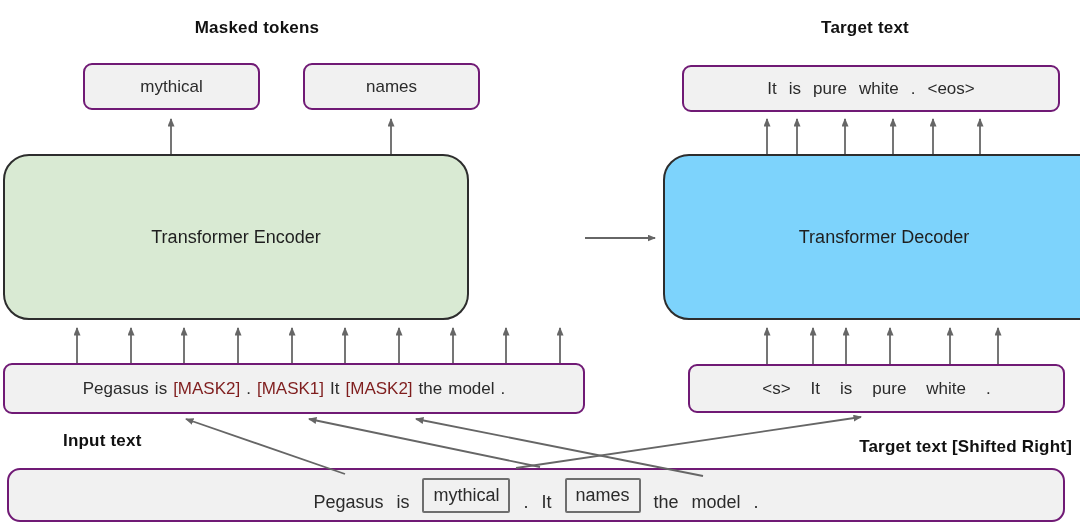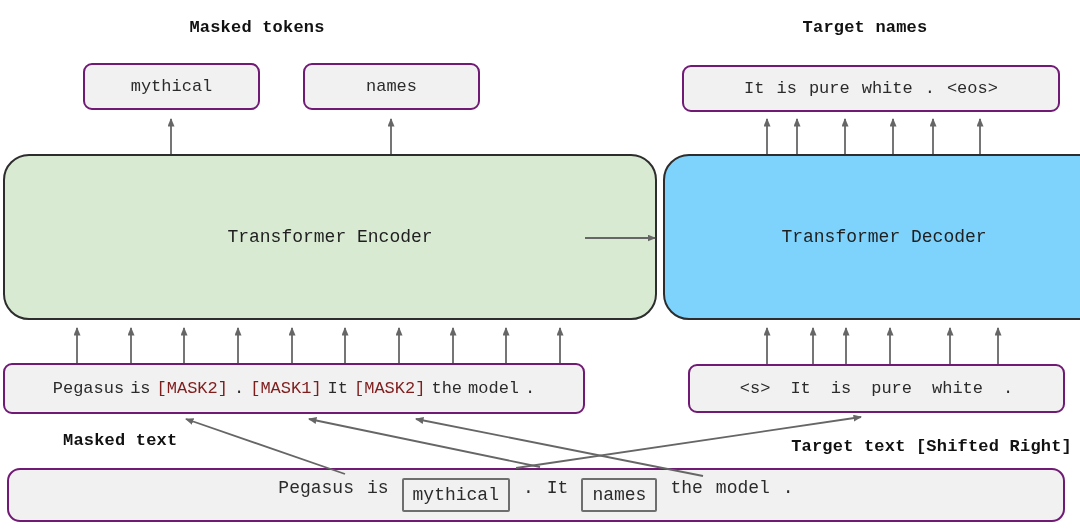--- a/index.html
+++ b/index.html
@@ -1,31 +1,31 @@
 <!DOCTYPE html>
 <html><head>
 <meta charset="utf-8">
 <style>
   html,body { margin:0; padding:0; background:#ffffff; }
   .canvas {
     position:relative; width:1080px; height:530px; background:#ffffff;
-    font-family:Liberation Mono, monospace; color:#1f1f1f; overflow:hidden;
+    font-family:Liberation Sans, sans-serif; color:#1f1f1f; overflow:hidden;
   }
   .lbl { position:absolute; font-weight:bold; font-size:17px; color:#111; letter-spacing:.2px; }
   .box {
     position:absolute; background:#f1f1f1; border:2px solid #701a75; border-radius:9px;
     display:flex; align-items:center; justify-content:center; box-sizing:border-box;
     font-size:17px; color:#2b2b2b;
   }
   .bigbox {
     position:absolute; border:2.5px solid #2d2d2d; border-radius:26px;
     display:flex; align-items:center; justify-content:center; box-sizing:border-box;
     font-size:18px; color:#1f1f1f;
   }
-  .tokrow { display:flex; align-items:flex-start; justify-content:center; white-space:pre; }
+  .tokrow { display:flex; align-items:flex-end; justify-content:center; white-space:pre; }
   .g6  { gap:6px; }
   .g12 { gap:12px; }
   .g20 { gap:20px; }
   .g13 { gap:13px; font-size:18px; }
   .tok { white-space:pre; }
   .tok.mask { color:#7f1d1d; }
   .tok.boxed { border:2px solid #6e6e6e; padding:5px 9px; border-radius:2px; background:transparent; }
   .tok.bracket { position:relative; padding:0 9px 6px 9px; border-bottom:2px solid #5f5f5f; word-spacing:6px; }
   .tok.bracket::before, .tok.bracket::after {
     content:""; position:absolute; bottom:0; width:2px; height:13px; background:#5f5f5f;
@@ -33,49 +33,49 @@
   .tok.bracket::before { left:0; }
   .tok.bracket::after  { right:0; }
   .arrows { position:absolute; left:0; top:0; width:1080px; height:530px; z-index:6; pointer-events:none; }
 </style>
 </head>
 <body>
 
 <div class="canvas">
 
   <div class="lbl" style="left:152px; top:18px; width:210px; text-align:center;">Masked tokens</div>
-  <div class="lbl" style="left:760px; top:18px; width:210px; text-align:center;">Target names</div>
+  <div class="lbl" style="left:760px; top:18px; width:210px; text-align:center;">Target text</div>
 
   <div class="box" style="left:83px; top:63px; width:177px; height:47px;">
     <span class="tok">mythical</span>
   </div>
   <div class="box" style="left:303px; top:63px; width:177px; height:47px;">
     <span class="tok">names</span>
   </div>
 
   <div class="box" style="left:682px; top:65px; width:378px; height:47px;">
     <div class="tokrow g12"><span class="tok">It</span><span class="tok">is</span><span class="tok">pure</span><span class="tok">white</span><span class="tok">.</span><span class="tok">&lt;eos&gt;</span></div>
   </div>
 
-  <div class="bigbox" style="left: 3px; top: 154px; width: 654px; height: 166px; background-color: rgb(217, 234, 211);">
+  <div class="bigbox" style="left: 3px; top: 154px; width: 466px; height: 166px; background-color: rgb(217, 234, 211);">
     <span>Transformer Encoder</span>
   </div>
   <div class="bigbox" style="left: 663px; top: 154px; width: 442px; height: 166px; background-color: #7dd3fc;">
     <span>Transformer Decoder</span>
   </div>
 
   <div class="box" style="left:3px; top:363px; width:582px; height:51px;">
     <div class="tokrow g6"><span class="tok">Pegasus</span><span class="tok">is</span><span class="tok mask">[MASK2]</span><span class="tok">.</span><span class="tok mask">[MASK1]</span><span class="tok">It</span><span class="tok mask">[MASK2]</span><span class="tok">the</span><span class="tok">model</span><span class="tok">.</span></div>
   </div>
 
   <div class="box" style="left:688px; top:364px; width:377px; height:49px;">
     <div class="tokrow g20"><span class="tok">&lt;s&gt;</span><span class="tok">It</span><span class="tok">is</span><span class="tok">pure</span><span class="tok">white</span><span class="tok">.</span></div>
   </div>
 
-  <div class="lbl" style="left:63px; top:431px;">Masked text</div>
+  <div class="lbl" style="left:63px; top:431px;">Input text</div>
   <div class="lbl" style="left:712px; top:437px; width:360px; text-align:right;">Target text  [Shifted Right]</div>
 
   <div class="box" style="left:7px; top:468px; width:1058px; height:54px; border-radius:13px;">
     <div class="tokrow g13"><span class="tok">Pegasus</span><span class="tok">is</span><span class="tok boxed">mythical</span><span class="tok">.</span><span class="tok">It</span><span class="tok boxed">names</span><span class="tok">the</span><span class="tok">model</span><span class="tok">.</span></div>
   </div>
 
   <svg class="arrows" viewBox="0 0 1080 530">
     <defs>
       <marker id="ah" markerWidth="10" markerHeight="10" refX="7.5" refY="3.5" orient="auto" markerUnits="userSpaceOnUse">
         <path d="M0,0 L8.5,3.5 L0,7 Z" fill="#666666"></path>

